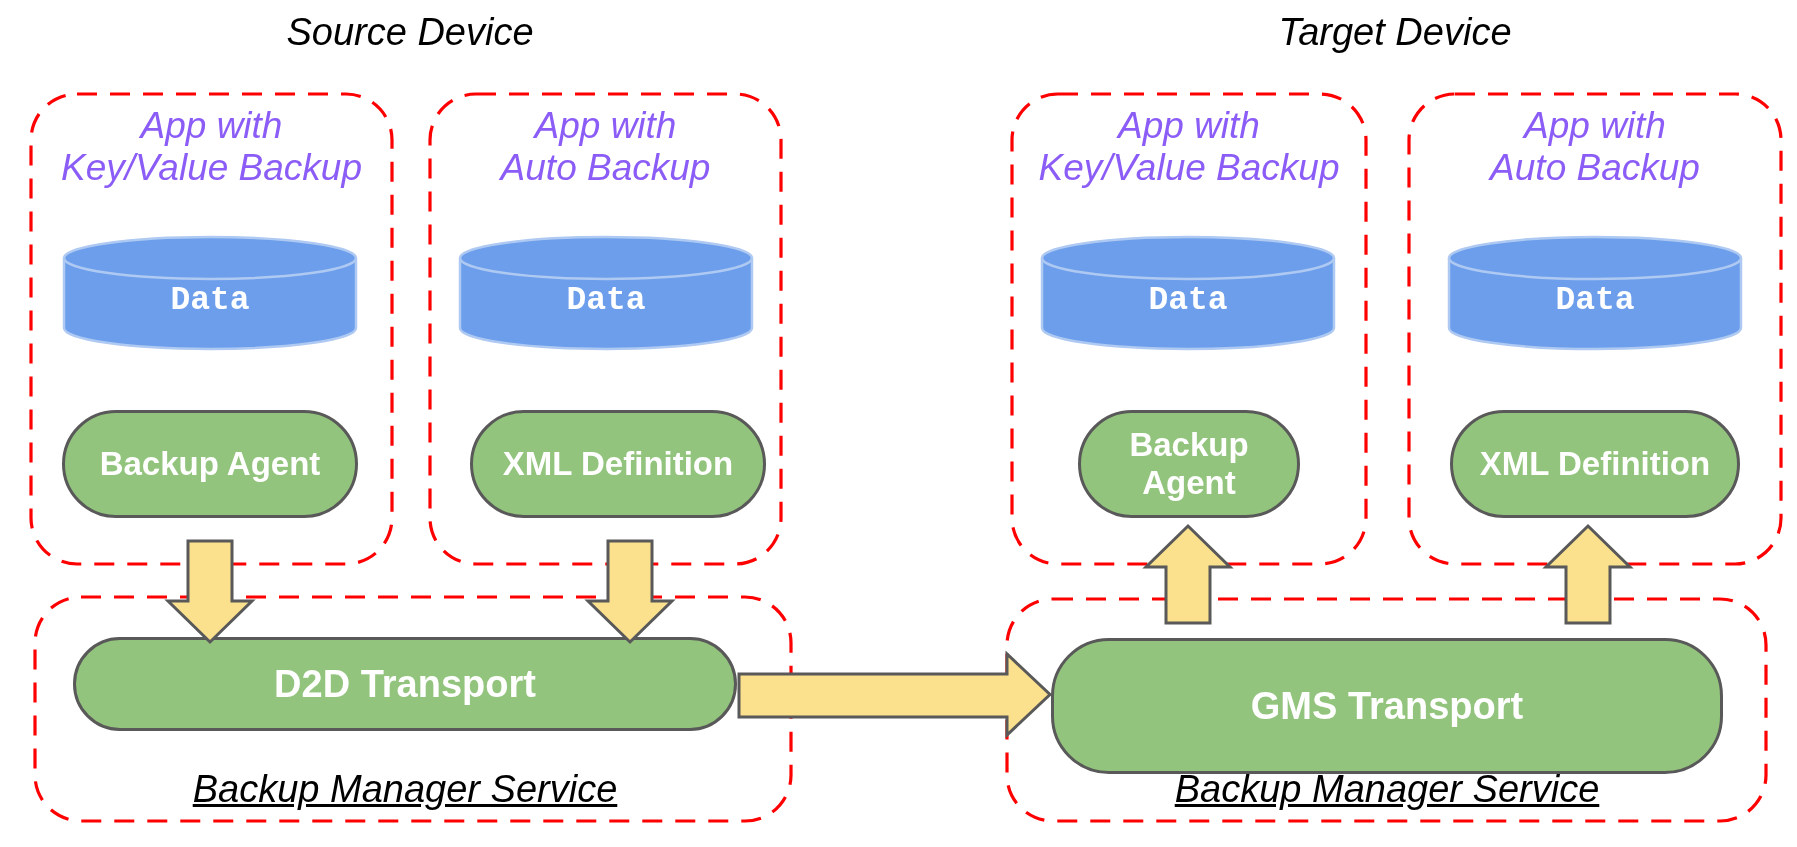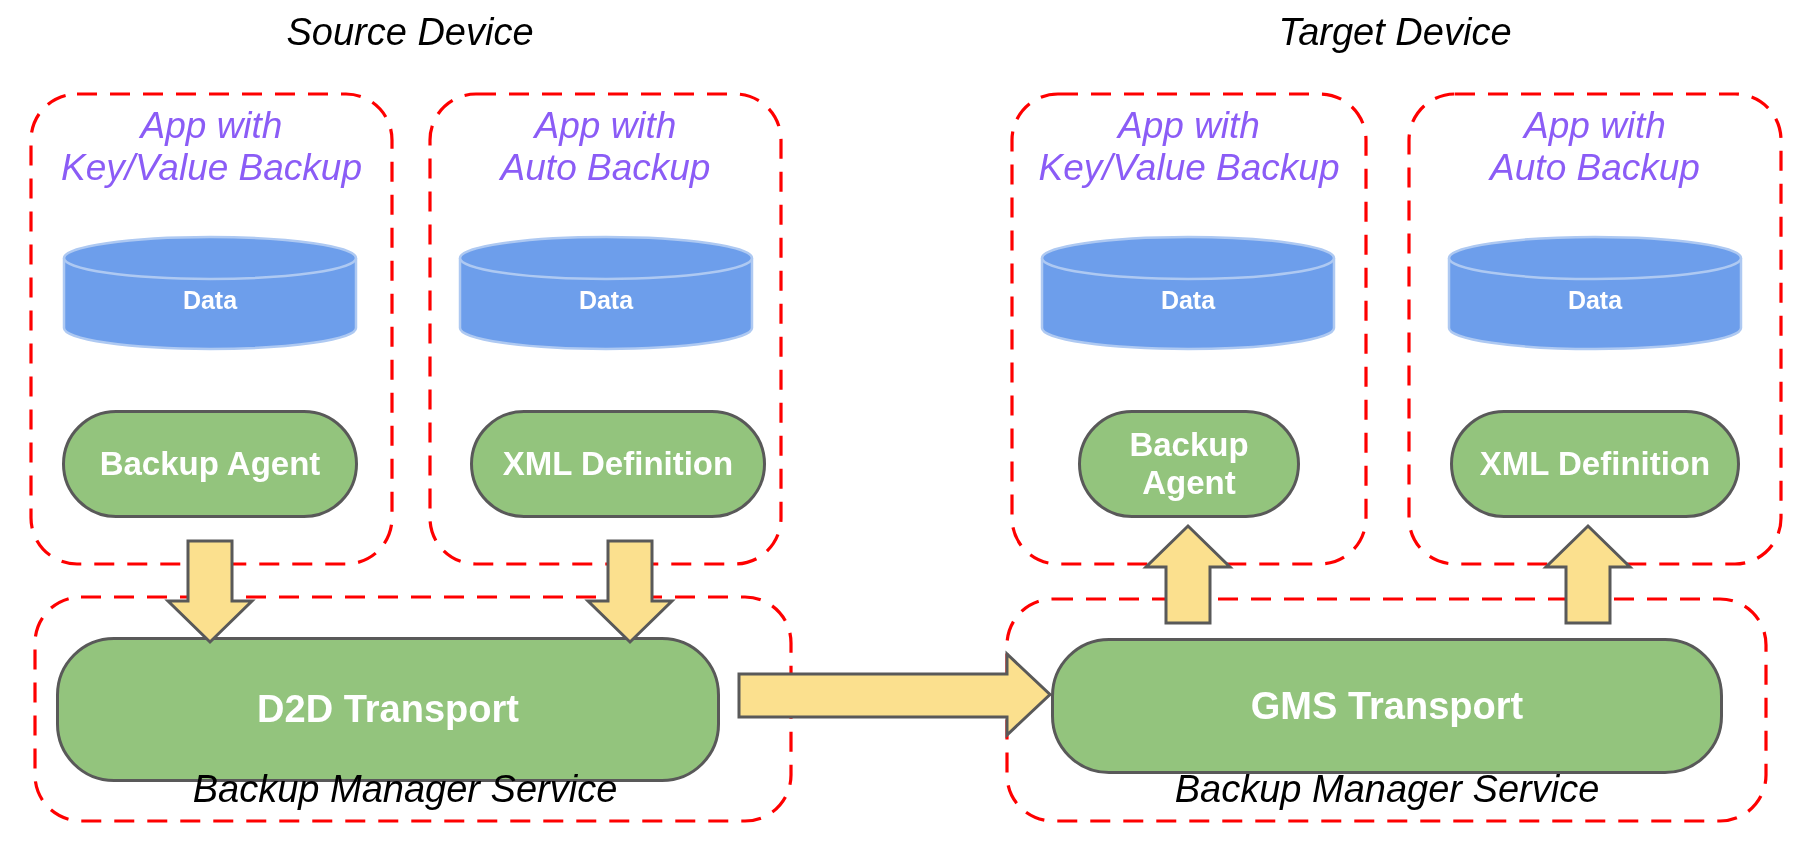--- a/index.html
+++ b/index.html
@@ -18,25 +18,25 @@
   .pill{
     background:var(--green,#93c47d);
     border:3px solid var(--stroke,#595959);
     border-radius:54px;
     display:flex;align-items:center;justify-content:center;
     color:#fff;font-weight:bold;font-size:33px;text-align:center;
   }
   .pill.transport{font-size:38px;border-radius:58px;}
   .data-label{
     display:flex;align-items:center;justify-content:center;
-    color:#fff;font-weight:bold;font-size:25px;
+    color:#fff;font-weight:bold;font-size:33px;font-family:Liberation Mono, monospace;
   }
   .svc-label{
     font-style:italic;font-size:38px;text-align:center;color:#000;
-    display:flex;align-items:center;justify-content:center;
+    display:flex;align-items:center;justify-content:center;text-decoration:underline;
   }
   svg{display:block;overflow:visible;}
 </style>
 </head>
 <body>
 
 <div id="canvas">
 
   <div class="abs device-title" style="left:110px;top:12px;width:600px;">Source Device</div>
   <div class="abs device-title" style="left:1095px;top:12px;width:600px;">Target Device</div>
@@ -100,21 +100,21 @@
   <div class="abs pill" style="left:1078px;top:410px;width:222px;height:108px;">Backup Agent</div>
   <div class="abs pill" style="left:1450px;top:410px;width:290px;height:108px;">XML Definition</div>
 
   <svg class="abs" style="left:33px;top:595px;" width="760" height="228">
     <rect x="2" y="2" width="756" height="224" rx="46" fill="none" style="stroke:var(--red);" stroke-width="3.2" stroke-dasharray="20 13"></rect>
   </svg>
   <svg class="abs" style="left:1005px;top:597px;" width="763" height="226">
     <rect x="2" y="2" width="759" height="222" rx="46" fill="none" style="stroke:var(--red);" stroke-width="3.2" stroke-dasharray="20 13"></rect>
   </svg>
 
-  <div class="abs pill transport" style="left:56px;top:637px;width:664px;height:145px;">D2D Transport</div>
+  <div class="abs pill transport" style="left:73px;top:637px;width:664px;height:94px;">D2D Transport</div>
   <div class="abs pill transport" style="left:1051px;top:638px;width:672px;height:136px;">GMS Transport</div>
 
   <div class="abs svc-label" style="left:73px;top:760px;width:664px;height:58px;">Backup Manager Service</div>
   <div class="abs svc-label" style="left:1051px;top:760px;width:672px;height:58px;">Backup Manager Service</div>
 
   <svg class="abs" style="left:166px;top:539px;" width="88" height="105" viewBox="0 0 88 105">
     <polygon points="22,2 66,2 66,62 86,62 44,103 2,62 22,62" style="fill:var(--yellow);stroke:var(--stroke);" stroke-width="3"></polygon>
   </svg>
 
   <svg class="abs" style="left:586px;top:539px;" width="88" height="105" viewBox="0 0 88 105">

